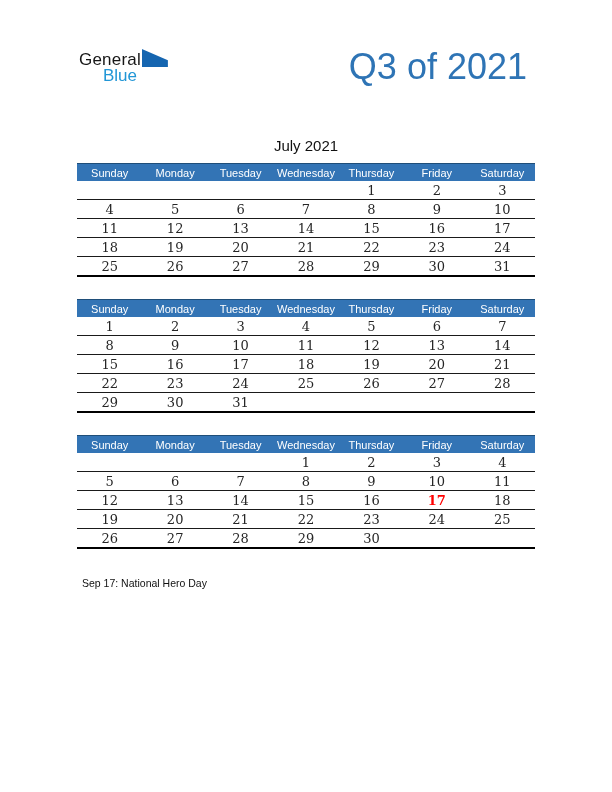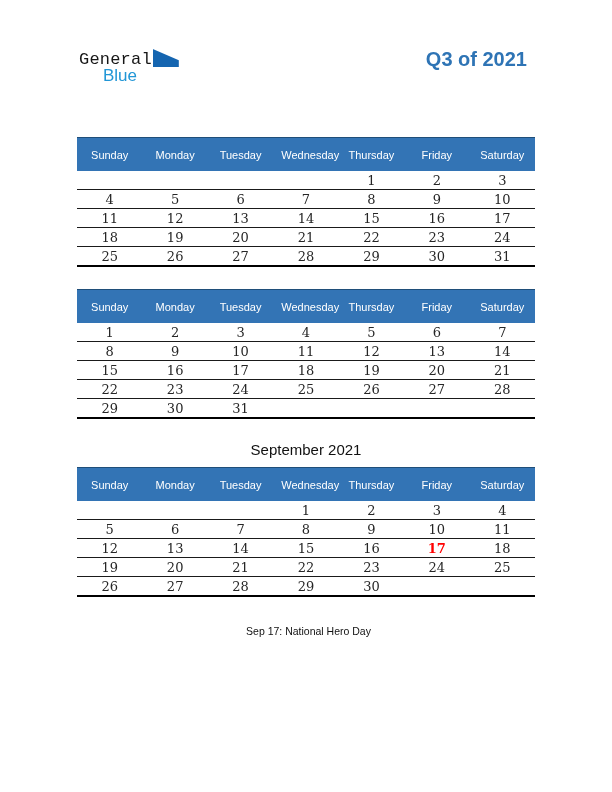--- a/index.html
+++ b/index.html
@@ -19,21 +19,21 @@
 
   
   .top-row {
     display: flex;
     justify-content: space-between;
     align-items: flex-start;
     height: 66px;
     padding-left: 2px;
   }
   .logo { line-height: 1; }
-  .logo-line1 { display: flex; align-items: flex-end; font-family: Liberation Mono, monospace; }
+  .logo-line1 { display: flex; align-items: flex-end; }
   .logo-general {
     font-size: 17px;
     color: #161616;
     letter-spacing: 0.2px;
   }
   .logo-triangle {
     width: 26px;
     height: 18px;
     margin-left: 1px;
     margin-bottom: 1px;
@@ -41,22 +41,22 @@
     clip-path: polygon(0 0, 100% 62%, 100% 100%, 0 100%);
   }
   .logo-blue {
     font-size: 17px;
     color: var(--logo-blue-text, #2196D6);
     margin-left: 24px;
     margin-top: -1px;
   }
   .title-block { text-align: right; padding-right: 8px; }
   .quarter-title {
-    font-size: 20px;
-    font-weight: bold;
+    font-size: 36px;
+    font-weight: normal;
     line-height: 1;
     color: var(--title-accent, #2E74B5);
   }
   .country {
     font-size: 16px;
     font-weight: bold;
     margin-top: 7px;
     color: var(--title-accent, #2E74B5);
   }
 
@@ -73,21 +73,21 @@
     border-collapse: collapse;
     table-layout: fixed;
   }
   table.calendar thead th {
     background: var(--weekday-header-bg, #3374B5);
     border-top: 1px solid var(--weekday-header-top-border, #1F4E79);
     color: var(--weekday-header-text, #ffffff);
     font-weight: normal;
     font-size: 11px;
     height: 17px;
-    padding: 8px;
+    padding: 0;
   }
   table.calendar tbody td {
     height: 18px;
     padding: 0;
     text-align: center;
     font-family: "DejaVu Serif", "Liberation Serif", serif;
     font-size: 13px;
     color: var(--date-text, #262626);
     border-bottom: 1px solid var(--row-border, #1A1A1A);
   }
@@ -99,21 +99,20 @@
     color: var(--holiday-red, #FF0000);
     font-weight: bold;
   }
 
   
   .footnote {
     margin-top: 28px;
     padding-left: 5px;
     font-size: 10.5px;
     color: #111111;
-    text-align: center;
   }
 </style>
 </head>
 <body>
 
 <div class="page">
   <div class="content">
 
     <div class="top-row">
       <div class="logo">
@@ -123,20 +122,21 @@
         </div>
         <div class="logo-blue">Blue</div>
       </div>
       <div class="title-block">
         <div class="quarter-title">Q3 of 2021</div>
       </div>
     </div>
 
     <div class="months">
         <section class="month">
+          <div class="month-title">July 2021</div>
           <table class="calendar">
             <thead>
               <tr>
                 <th>Sunday</th>
                 <th>Monday</th>
                 <th>Tuesday</th>
                 <th>Wednesday</th>
                 <th>Thursday</th>
                 <th>Friday</th>
                 <th>Saturday</th>
@@ -247,21 +247,20 @@
                 <td>31</td>
                 <td></td>
                 <td></td>
                 <td></td>
                 <td></td>
               </tr>
             </tbody>
           </table>
         </section>
         <section class="month">
-          <div class="month-title">September 2021</div>
           <table class="calendar">
             <thead>
               <tr>
                 <th>Sunday</th>
                 <th>Monday</th>
                 <th>Tuesday</th>
                 <th>Wednesday</th>
                 <th>Thursday</th>
                 <th>Friday</th>
                 <th>Saturday</th>

